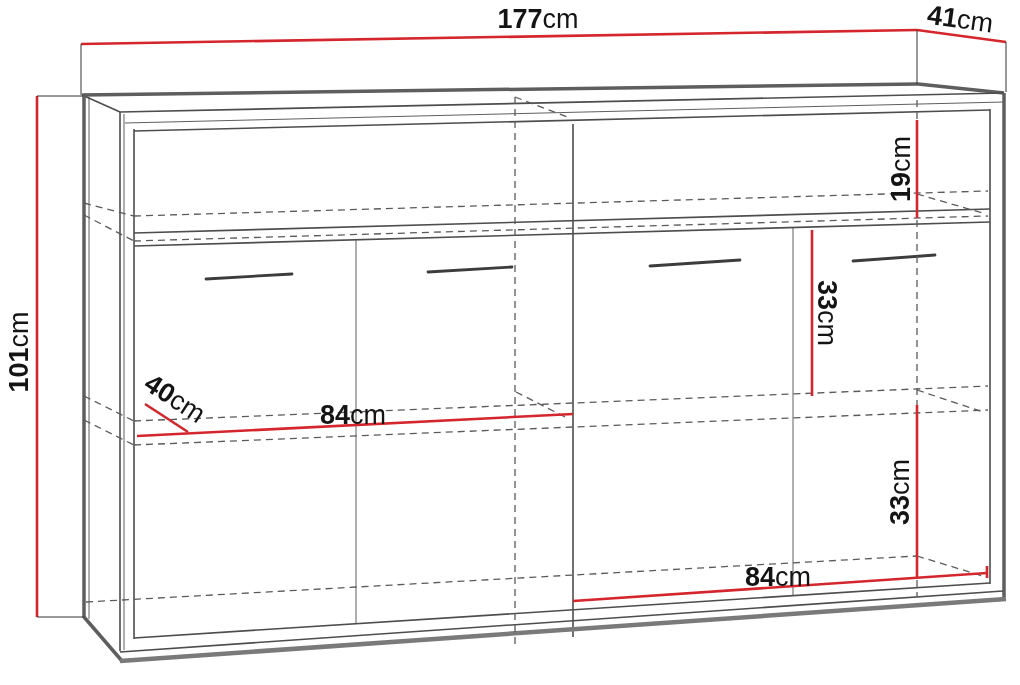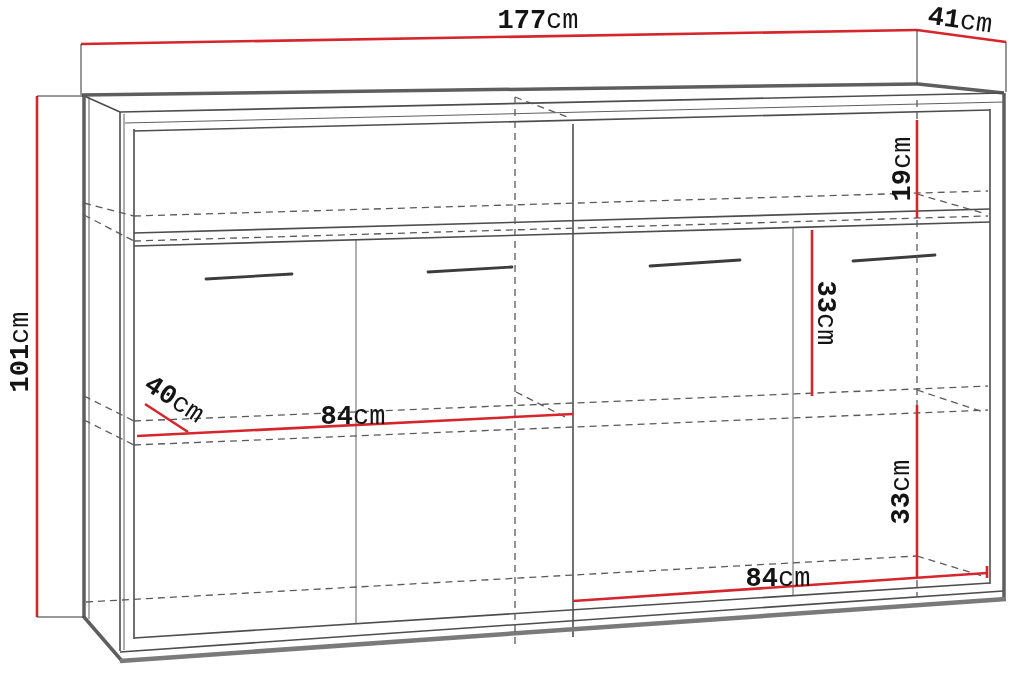--- a/index.html
+++ b/index.html
@@ -1,20 +1,20 @@
 <!DOCTYPE html>
 <html><head>
 <meta charset="utf-8">
 <style>
   html,body{margin:0;padding:0;background:#ffffff;}
   #stage{
     position:relative;
     width:1020px;height:685px;
     background:#ffffff;
-    font-family:Liberation Mono, monospace;
+    font-family:Liberation Sans, sans-serif;
     overflow:hidden;
   }
   svg{display:block;}
   .ln{stroke:#4d4d4d;fill:none;}
   .thick{stroke:#5e5e5e;stroke-width:3.5;}
   .shadow{stroke:#7a7a7a;stroke-width:4.5;}
   .med{stroke-width:1.6;}
   .fine{stroke-width:0.9;}
   .handle{stroke:#3c3c3c;stroke-width:2.8;stroke-linecap:round;}
   .dash{stroke:#5a5a5a;stroke-width:1.3;stroke-dasharray:7 5;fill:none;}

